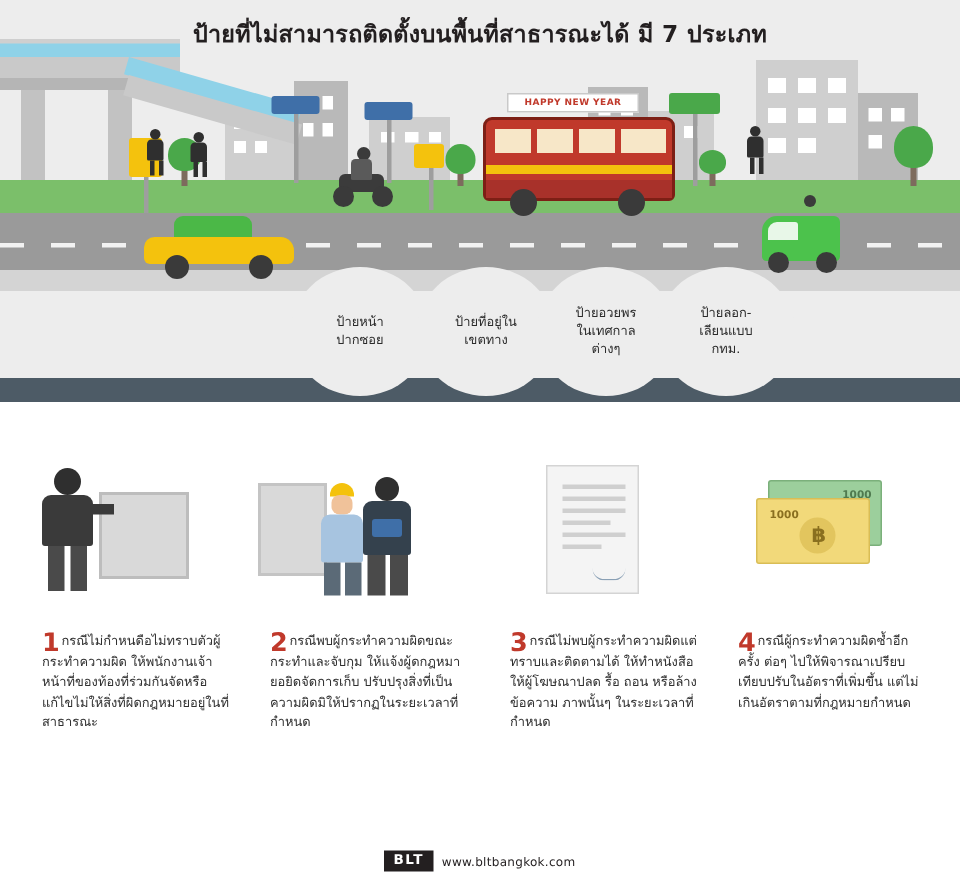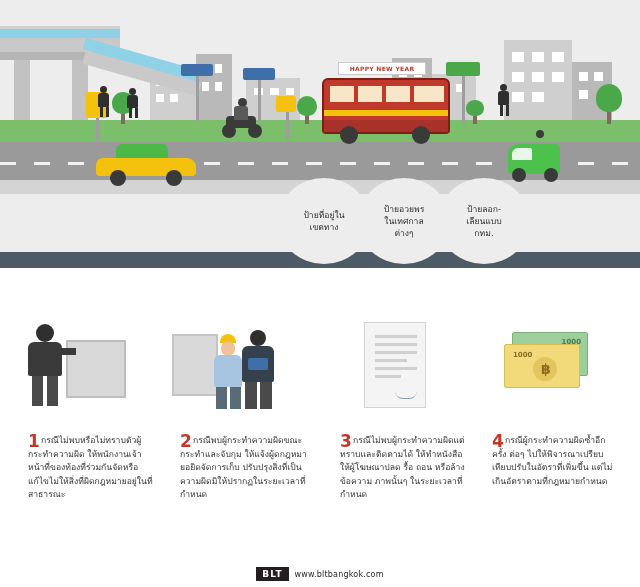--- a/index.html
+++ b/index.html
@@ -110,21 +110,21 @@
   
   .bottom {
     position: absolute; left: 0; top: 268px; width: 640px; height: 319px; background: #ffffff;
   }
   .sub-title {
     position: absolute; top: 8px; left: 0; width: 640px; text-align: center;
     font-size: 14px; font-weight: bold; color: #231f20;
   }
 
   .cols { position: absolute; top: 36px; left: 0; width: 640px; height: 260px; }
-  .col { position: absolute; top: 12px; width: 148px; height: 260px; }
+  .col { position: absolute; top: 0; width: 148px; height: 260px; }
   .illus { position: relative; width: 148px; height: 100px; }
   .txtblock { position: absolute; top: 118px; left: 14px; width: 128px; }
   .num {
     position: absolute; left: 0; top: 0;
     font-size: 17px; font-weight: bold; color: #c0392b; line-height: 15px;
   }
   .body-txt {
     font-size: 8.6px; color: #2f2f2f; line-height: 13.5px; text-indent: 13px;
   }
   .illus-box { position: absolute; }
@@ -272,22 +272,26 @@
     <div class="taxi-body" style="left:96px; top:158px; width:100px; height:18px;"></div>
     <div class="wheel" style="left:110px; top:170px; width:16px; height:16px;"></div>
     <div class="wheel" style="left:166px; top:170px; width:16px; height:16px;"></div>
 
     <div class="tuk-body" style="left:508px; top:144px; width:52px; height:30px;"></div>
     <div style="position:absolute; left:512px; top:148px; width:20px; height:12px; background:#e8f7e8; border-radius:6px 2px 0 0;"></div>
     <div class="wheel" style="left:512px; top:168px; width:14px; height:14px;"></div>
     <div class="wheel" style="left:544px; top:168px; width:14px; height:14px;"></div>
     <div class="person-head" style="left:536px; top:130px; width:8px; height:8px; background:#3b3b3b;"></div>
 
+    <div class="top-title">ป้ายที่ไม่สามารถติดตั้งบนพื้นที่สาธารณะได้ มี 7 ประเภท</div>
 
     <div class="bubbles">
+      <div class="bubble" style="left:194px;">
+        <span>ป้ายหน้า<br>ปากซอย</span>
+      </div>
       <div class="bubble" style="left:278px;">
         <span>ป้ายที่อยู่ใน<br>เขตทาง</span>
       </div>
       <div class="bubble" style="left:358px;">
         <span>ป้ายอวยพร<br>ในเทศกาล<br>ต่างๆ</span>
       </div>
       <div class="bubble" style="left:438px;">
         <span>ป้ายลอก-<br>เลียนแบบ<br>กทม.</span>
       </div>
     </div>
@@ -304,21 +308,21 @@
 
           <div class="illus-box" style="left:52px; top:24px; width:60px; height:58px; background:#d9d9d9; border:2px solid #bdbdbd;"></div>
           <div class="illus-box" style="left:22px; top:8px; width:18px; height:18px; border-radius:50%; background:#2f2f2f;"></div>
           <div class="illus-box" style="left:14px; top:26px; width:34px; height:34px; background:#3a3a3a; border-radius:6px 6px 2px 2px;"></div>
           <div class="illus-box" style="left:44px; top:32px; width:18px; height:7px; background:#3a3a3a;"></div>
           <div class="illus-box" style="left:18px; top:60px; width:11px; height:30px; background:#4a4a4a;"></div>
           <div class="illus-box" style="left:33px; top:60px; width:11px; height:30px; background:#4a4a4a;"></div>
         </div>
         <div class="txtblock">
           <span class="num">1</span>
-          <div class="body-txt">กรณีไม่พบหรือไม่ทราบตัวผู้กระทำความผิด ให้พนักงานเจ้าหน้าที่ของท้องที่ร่วมกันจัดหรือแก้ไขไม่ให้สิ่งที่ผิดกฎหมายอยู่ในที่สาธารณะ</div>
+          <div class="body-txt">กรณีไม่กำหนดือไม่ทราบตัวผู้กระทำความผิด ให้พนักงานเจ้าหน้าที่ของท้องที่ร่วมกันจัดหรือแก้ไขไม่ให้สิ่งที่ผิดกฎหมายอยู่ในที่สาธารณะ</div>
         </div>
       </div>
 
       <div class="col" style="left:166px;">
         <div class="illus">
           <div class="illus-box" style="left:6px; top:18px; width:46px; height:62px; background:#d9d9d9; border:2px solid #c4c4c4;"></div>
 
           <div class="illus-box" style="left:54px; top:18px; width:16px; height:9px; background:#f4c20d; border-radius:8px 8px 0 0;"></div>
           <div class="illus-box" style="left:55px; top:26px; width:14px; height:13px; border-radius:40%; background:#f0c29a;"></div>
           <div class="illus-box" style="left:48px; top:39px; width:28px; height:32px; background:#a7c4e0; border-radius:6px 6px 2px 2px;"></div>

